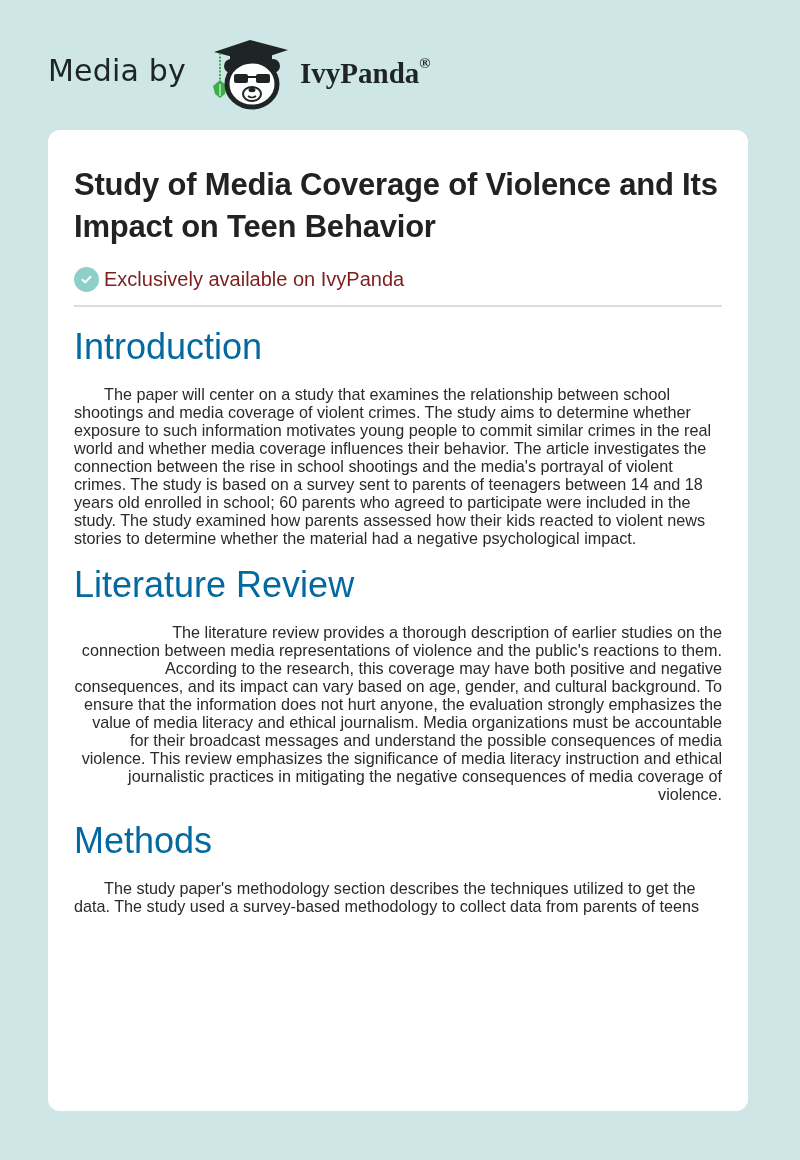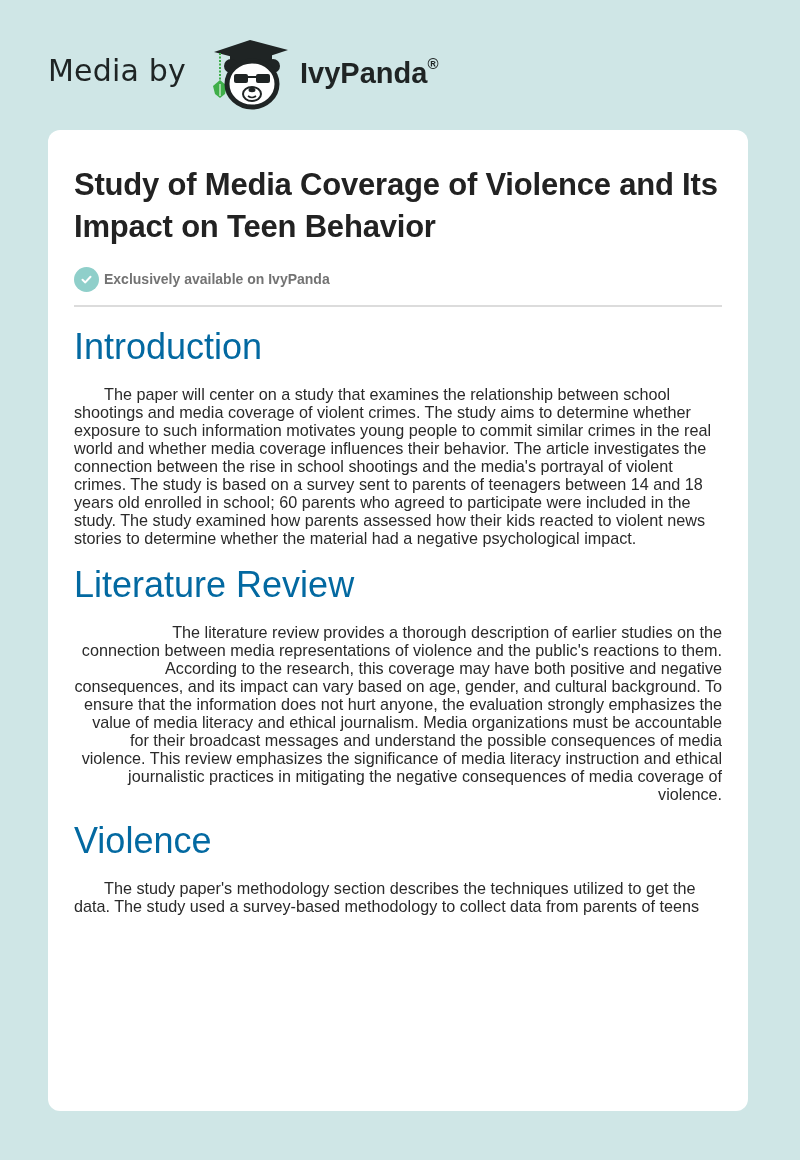--- a/index.html
+++ b/index.html
@@ -14,41 +14,41 @@
     position: absolute; left: 48px; top: 36px; height: 74px;
     display: flex; align-items: center;
   }
   .essay-by {
     font-family: "DejaVu Sans", sans-serif;
     font-size: 30px; color: #1e2424; letter-spacing: 0.2px;
     margin-right: 18px; margin-top: -6px;
   }
   .logo-icon { width: 90px; height: 74px; margin-right: 6px; }
   .brand {
-    font-family: Liberation Sans, sans-serif; font-weight: bold;
+    font-family: Liberation Serif, serif; font-weight: bold;
     font-size: 29px; color: #1f2424; margin-top: 0;
   }
   .brand sup { font-size: 15px; vertical-align: top; position: relative; top: -2px; }
   .card {
     position: absolute; left: 48px; top: 130px; width: 700px; height: 981px;
     background: #fff; border-radius: 12px; overflow: hidden;
   }
   .inner { padding: 34px 26px 0 26px; }
   h1 {
     margin: 0; font-size: 31px; line-height: 42px; font-weight: bold;
     color: #222; letter-spacing: -0.2px;
   }
   .exclusive {
     display: flex; align-items: center; margin-top: 18px; height: 26px;
   }
   .check {
     width: 25px; height: 25px; border-radius: 50%; background: #8fcfca;
     display: flex; align-items: center; justify-content: center; margin-right: 5px;
   }
-  .exclusive-label { font-size: 14px; font-weight: bold; color: #737373; }
+  .exclusive-label { font-size: 20px; font-weight: normal; color: #7f1d1d; }
   .divider { height: 2px; background: #dcdcdc; margin-top: 13px; }
   h2 {
     margin: 0; font-size: 36px; line-height: 36px; font-weight: normal; color: #0369a1;
   }
   p {
     margin: 0; font-size: 16.2px; line-height: 18px; color: #2a2a2a;
     text-indent: 30px;
   }
   .sec-intro h2 { margin-top: 22px; }
   .sec-intro p { margin-top: 20px; }
@@ -106,17 +106,17 @@
       <h2>Introduction</h2>
       <p>The paper will center on a study that examines the relationship between school shootings and media coverage of violent crimes. The study aims to determine whether exposure to such information motivates young people to commit similar crimes in the real world and whether media coverage influences their behavior. The article investigates the connection between the rise in school shootings and the media's portrayal of violent crimes. The study is based on a survey sent to parents of teenagers between 14 and 18 years old enrolled in school; 60 parents who agreed to participate were included in the study. The study examined how parents assessed how their kids reacted to violent news stories to determine whether the material had a negative psychological impact.</p>
     </section>
 
     <section class="sec-lit">
       <h2>Literature Review</h2>
       <p>The literature review provides a thorough description of earlier studies on the connection between media representations of violence and the public's reactions to them. According to the research, this coverage may have both positive and negative consequences, and its impact can vary based on age, gender, and cultural background. To ensure that the information does not hurt anyone, the evaluation strongly emphasizes the value of media literacy and ethical journalism. Media organizations must be accountable for their broadcast messages and understand the possible consequences of media violence. This review emphasizes the significance of media literacy instruction and ethical journalistic practices in mitigating the negative consequences of media coverage of violence.</p>
     </section>
 
     <section class="sec-meth">
-      <h2>Violence</h2>
+      <h2>Methods</h2>
       <p>The study paper's methodology section describes the techniques utilized to get the data. The study used a survey-based methodology to collect data from parents of teens</p>
     </section>
   </div>
 </div>
 
 </body></html>

